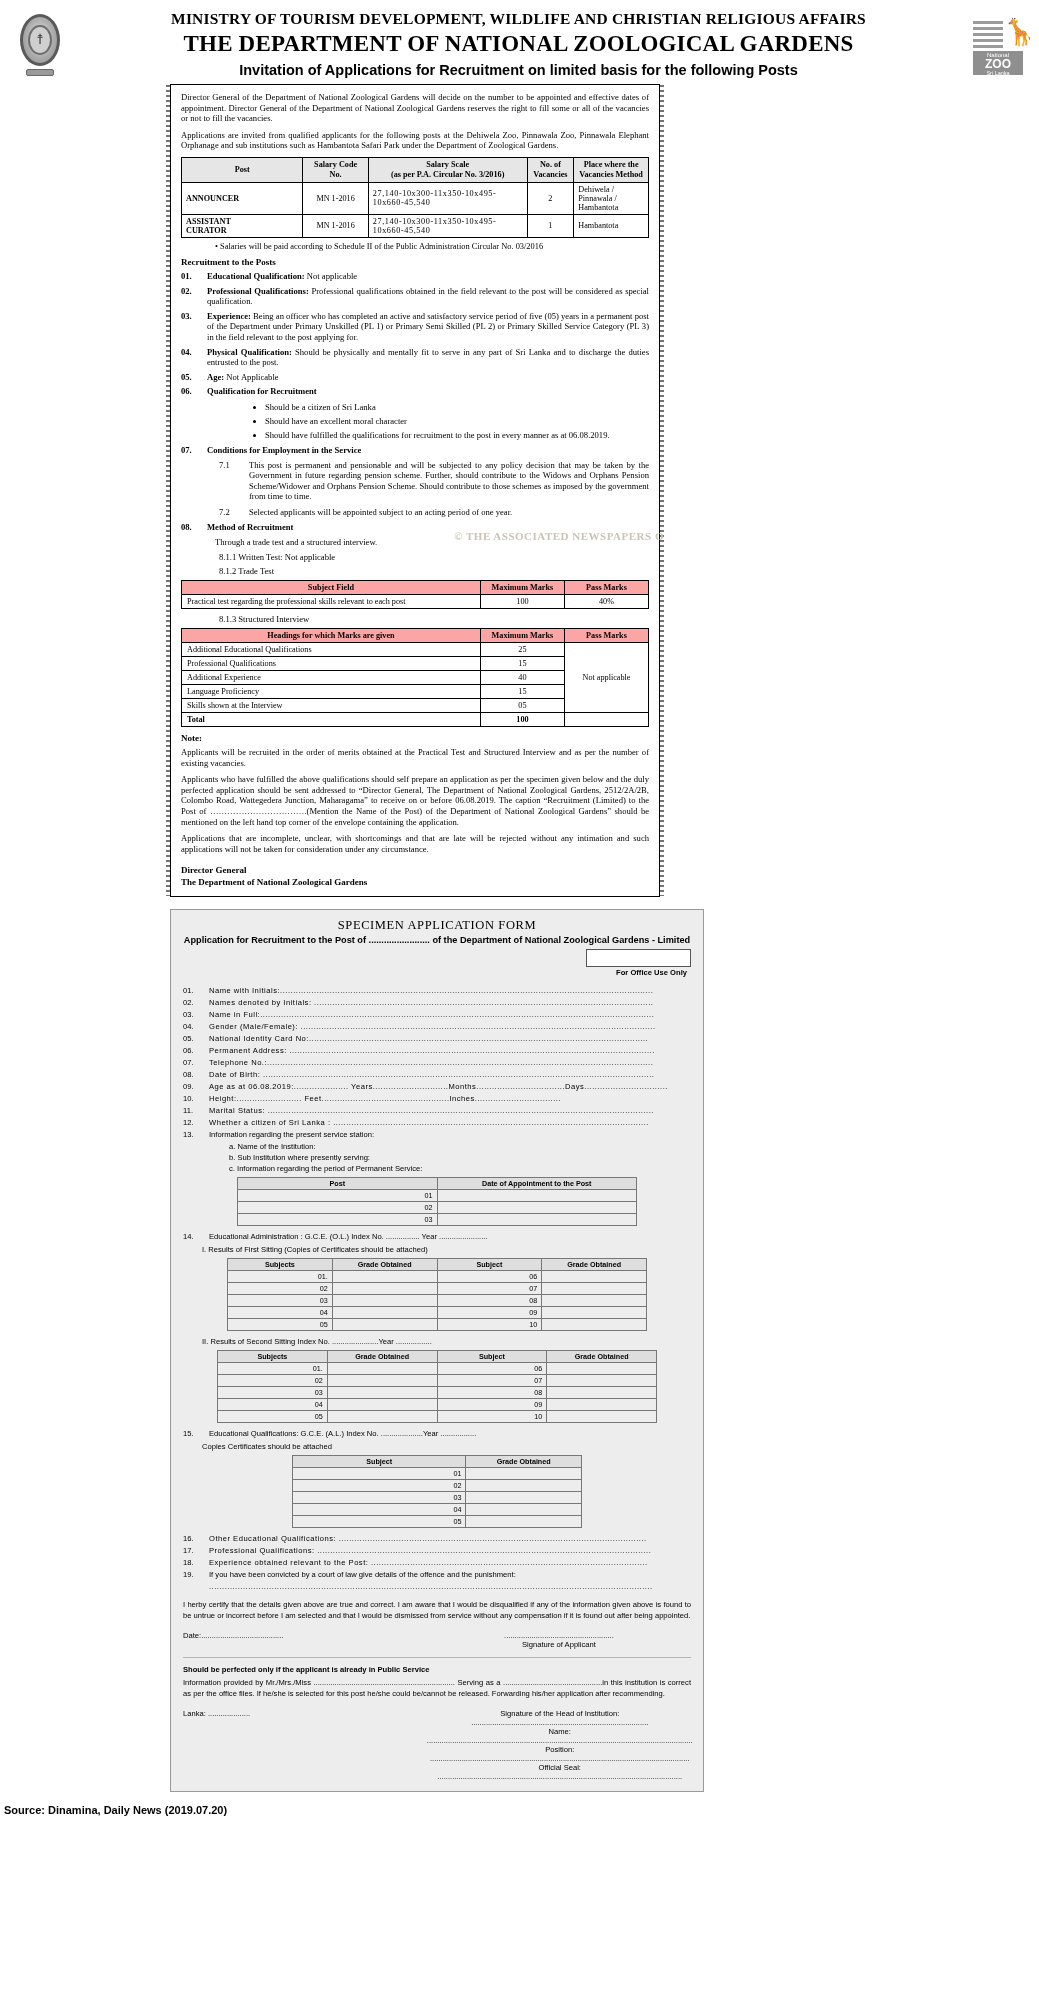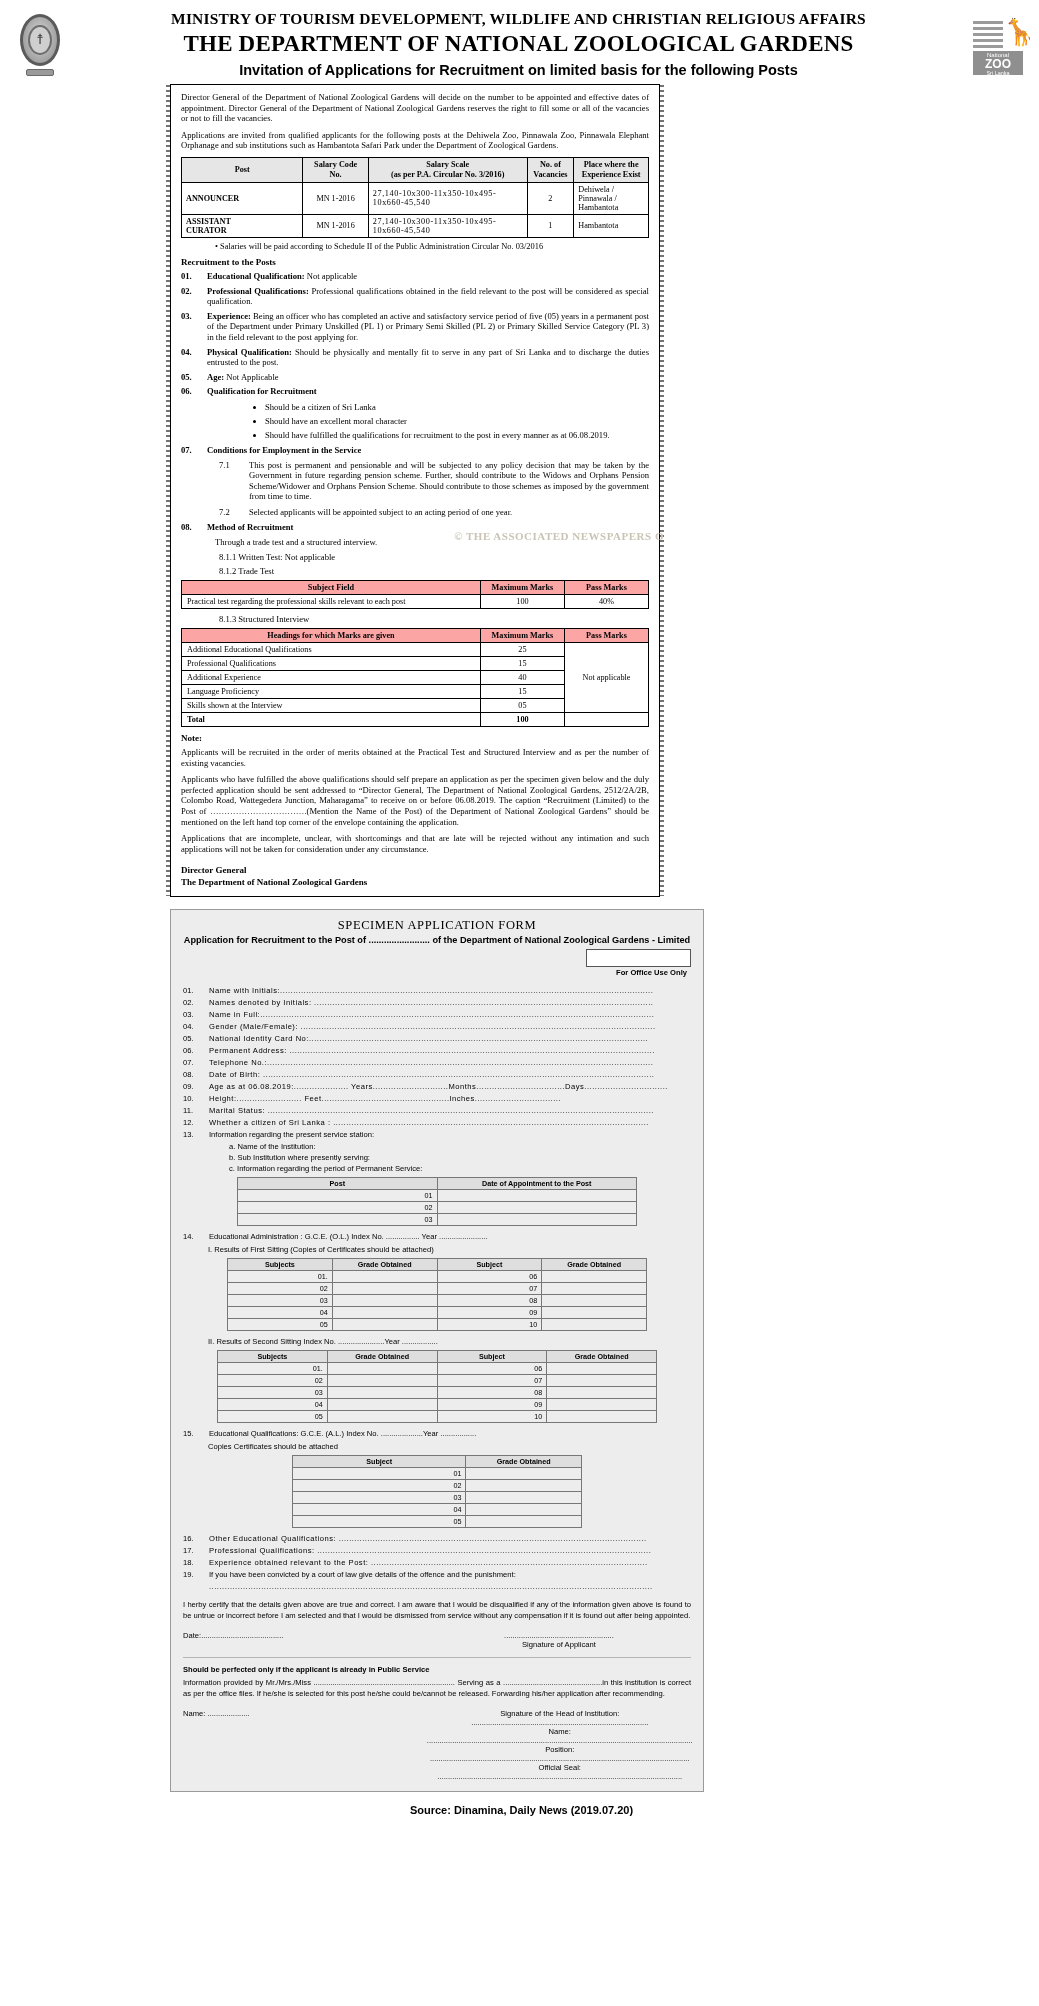--- a/index.html
+++ b/index.html
@@ -143,35 +143,35 @@
     text-align:right; font-family:"Liberation Sans", sans-serif;
     font-weight:bold; font-size:7.6px; margin:0 4px 8px 0;
   }
   .frow {
     display:flex; font-family:"Liberation Sans", sans-serif;
     font-size:7.6px; line-height:11px; margin-bottom:1px;
   }
   .frow .fn { flex:0 0 26px; }
   .frow .ft { flex:1 1 auto; overflow:hidden; white-space:nowrap; }
   .sub-a { margin-left:46px; font-family:"Liberation Sans", sans-serif; font-size:7.6px; line-height:11px; }
-  .roman { margin-left:25px; font-family:"Liberation Sans", sans-serif; font-size:7.6px; line-height:11px; margin-top:2px; }
+  .roman { margin-left:19px; font-family:"Liberation Sans", sans-serif; font-size:7.6px; line-height:11px; margin-top:2px; }
 
   table.ftab { border-collapse:collapse; margin:3px auto 5px auto; font-family:"Liberation Sans", sans-serif; }
   table.ftab th, table.ftab td { border:1px solid #777; font-size:7.2px; padding:1px 4px; background:#ededed; }
   table.ftab th { font-weight:bold; text-align:center; background:#dedede; }
   table.ftab td.idx { width:22px; text-align:right; }
   table.ftab td.blank { }
 
   .decl { font-family:"Liberation Sans", sans-serif; font-size:7.6px; line-height:11px; margin-top:7px; text-align:justify; }
   .sigrow { display:flex; font-family:"Liberation Sans", sans-serif; font-size:7.6px; margin-top:10px; }
   .sigrow .l { flex:0 0 48%; }
   .sigrow .r { flex:1 1 auto; text-align:center; }
   .hr-thin { border:0; border-top:1px solid #b5b5b5; margin:8px 0 6px 0; }
   .footer-src {
-    text-align:center; font-family:"Liberation Sans", sans-serif;
+    font-family:"Liberation Sans", sans-serif;
     font-weight:bold; font-size:11px; margin:12px 0 20px 4px;
   }
   .dots { letter-spacing:.5px; }
 </style>
 </head>
 <body>
 
 <div class="page">
 
   <div class="masthead">
@@ -220,21 +220,21 @@
             <th>
               <span>Salary Code</span><br><span>No.</span>
             </th>
             <th>
               <span>Salary Scale</span><br><span>(as per P.A. Circular No. 3/2016)</span>
             </th>
             <th>
               <span>No. of</span><br><span>Vacancies</span>
             </th>
             <th>
-              <span>Place where the</span><br><span>Experience Exist</span>
+              <span>Place where the</span><br><span>Vacancies Method</span>
             </th>
           </tr>
         </thead>
         <tbody>
           <tr>
             <td class="post">ANNOUNCER</td>
             <td class="code">MN 1-2016</td>
             <td class="scale">
               <span>27,140-10x300-11x350-10x495-</span><br><span>10x660-45,540</span>
             </td>
@@ -624,21 +624,21 @@
         <div>Signature of Applicant</div>
       </div>
     </div>
 
     <hr class="hr-thin">
 
     <div class="decl" style="font-weight:bold; margin-top:0;">Should be perfected only if the applicant is already in Public Service</div>
     <div class="decl" style="margin-top:2px;">Information provided by Mr./Mrs./Miss ................................................................... Serving as a ...............................................in this institution is correct as per the office files. If he/she is selected for this post he/she could be/cannot be released. Forwarding his/her application after recommending.</div>
 
     <div class="sigrow">
-      <div class="l">Name: ....................</div>
+      <div class="l">Lanka: ....................</div>
       <div class="r" style="text-align:center;">
         <div>Signature of the Head of Institution: ....................................................................................</div>
         <div>Name: ..............................................................................................................................</div>
         <div>Position: ...........................................................................................................................</div>
         <div>Official Seal:  ....................................................................................................................</div>
       </div>
     </div>
   </div>
 
   <div class="footer-src">Source: Dinamina, Daily News (2019.07.20)</div>

